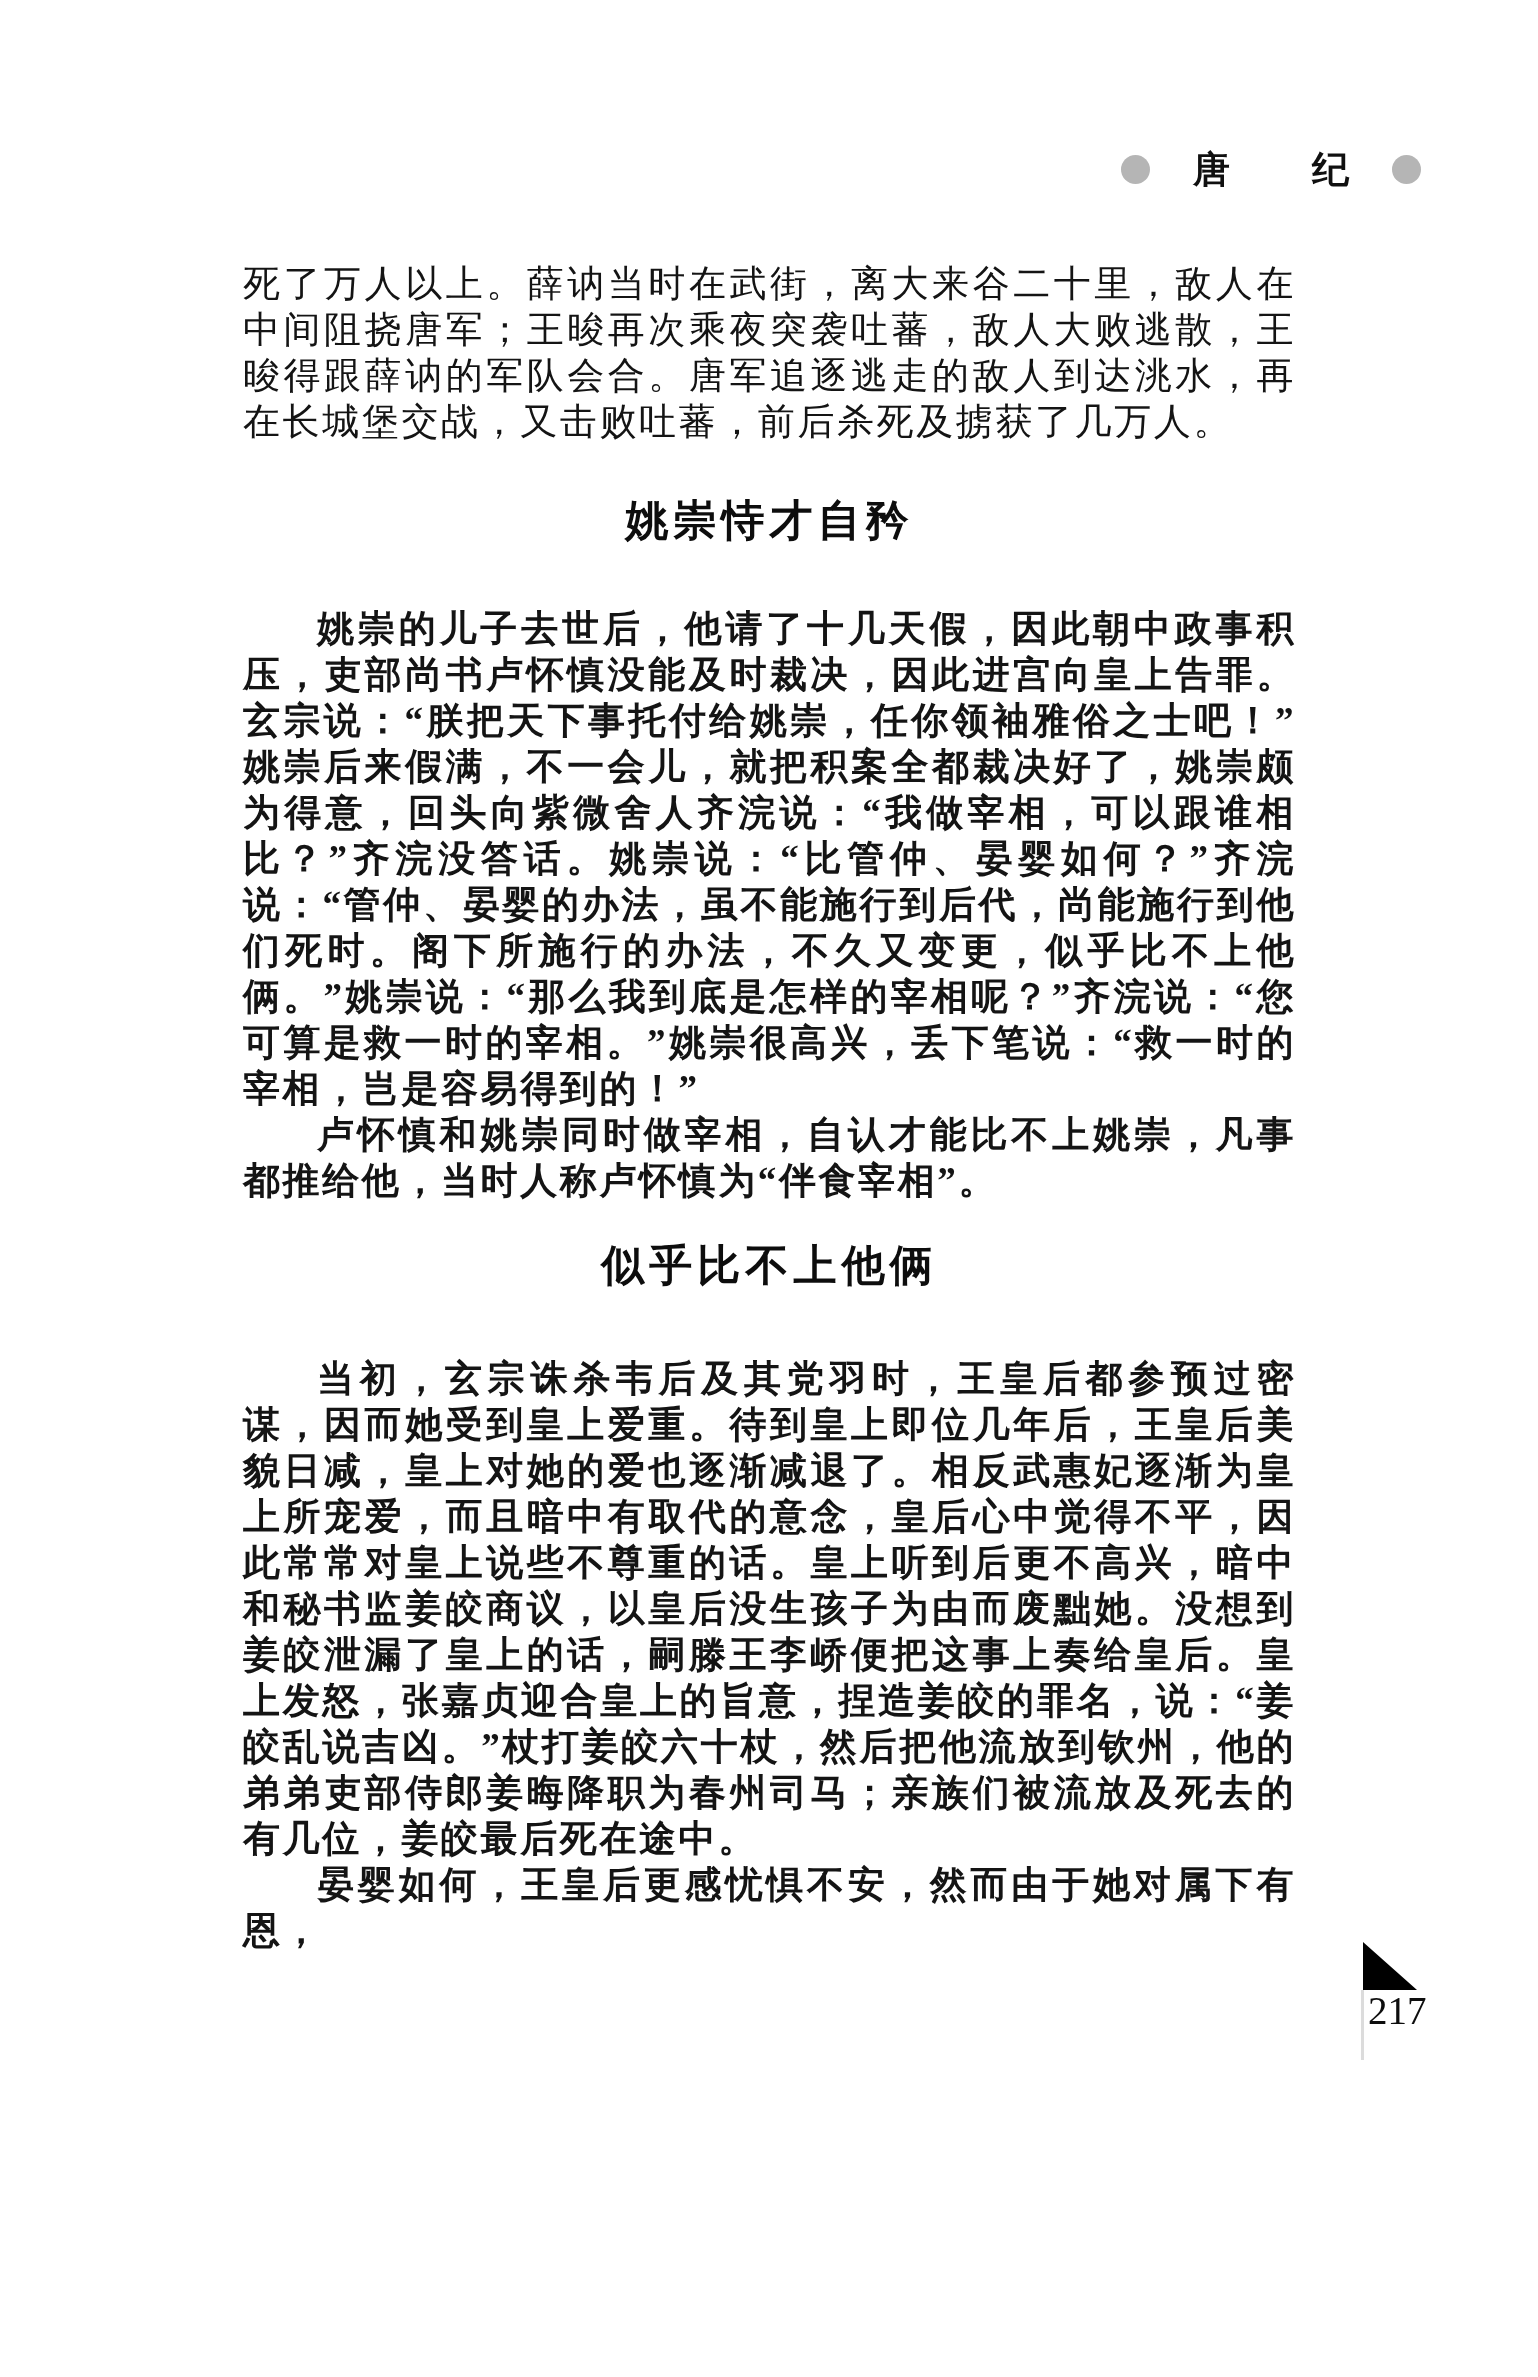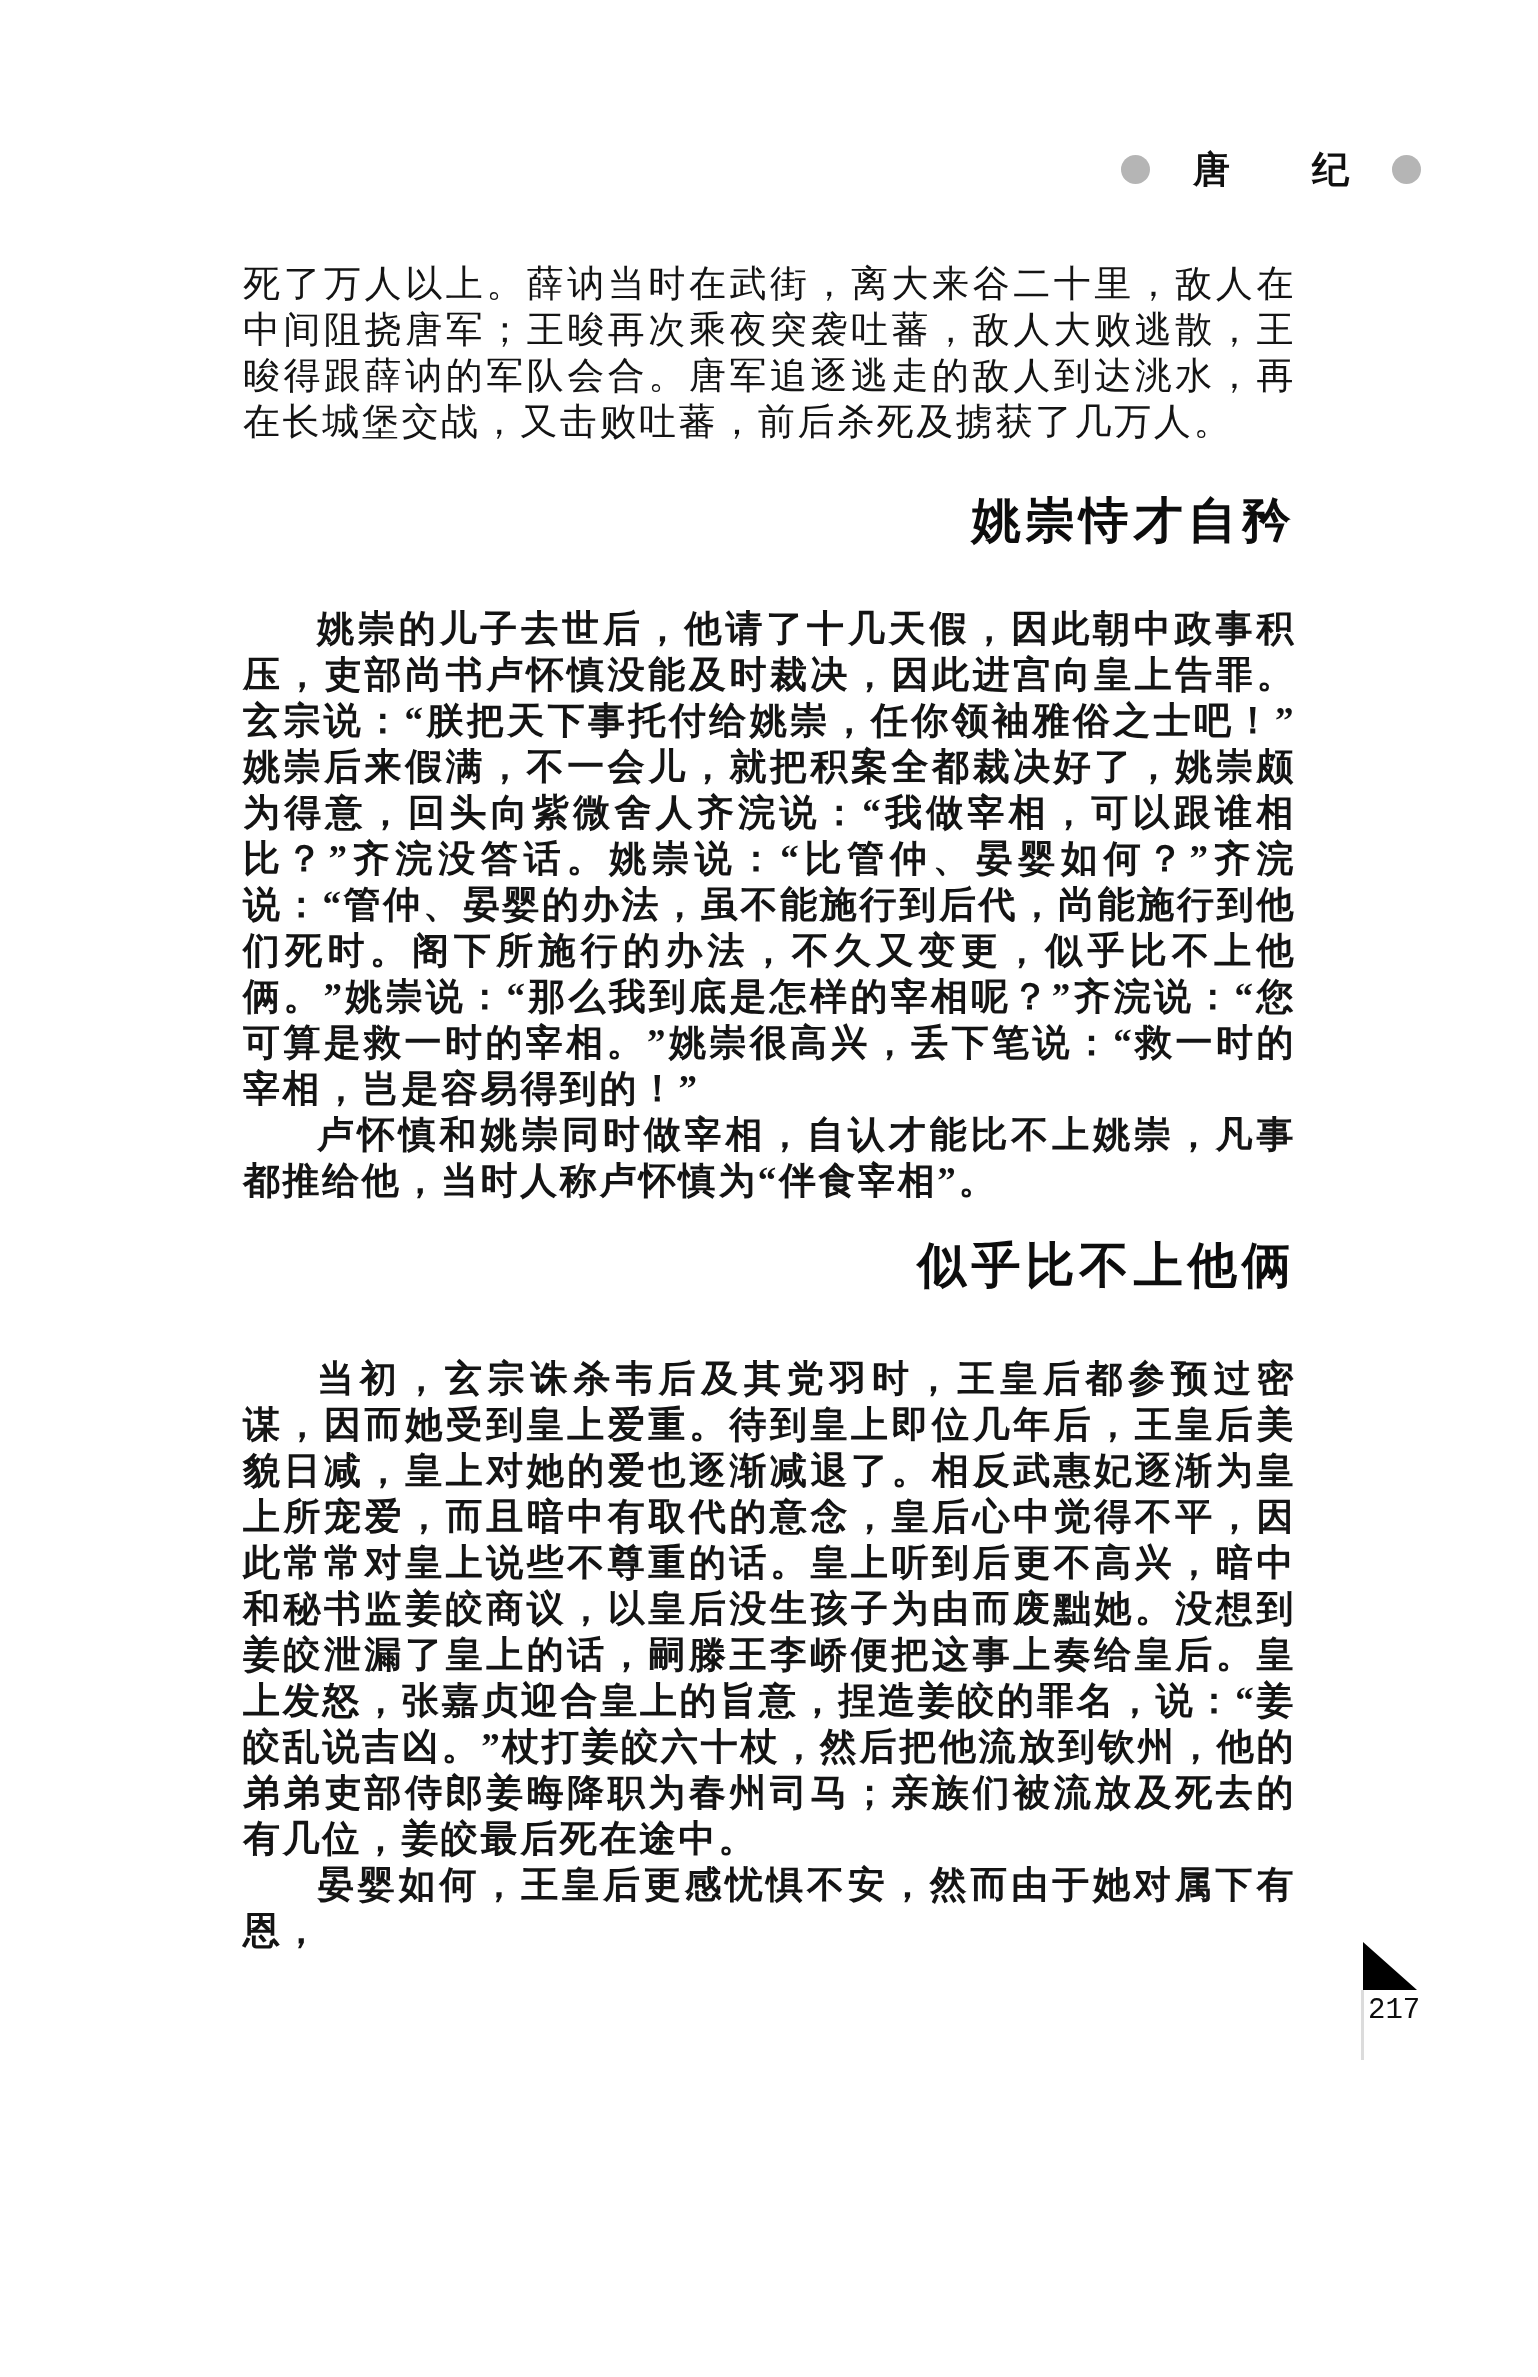--- a/index.html
+++ b/index.html
@@ -52,24 +52,24 @@
     letter-spacing: 2.6px;
     text-align: justify;
     text-justify: inter-character;
     color: #141414;
   }
   .para.indent { text-indent: 2em; font-weight: bold; }
 
   .section-heading {
     font-family: "Liberation Sans", sans-serif;
     font-weight: bold;
-    font-size: 49px;
+    font-size: 43px;
     line-height: 60px;
     letter-spacing: 5.1px;
-    text-align: right;
+    text-align: center;
     color: #0d0d0d;
     margin: 0;
   }
   .heading-1 { margin: 45px 0 56px 0; }
   .heading-2 { margin: 31px 0 61px 0; }
 
   
   .corner-triangle {
     position: absolute;
     left: 1363px; top: 1942px;
@@ -79,22 +79,22 @@
   }
   .margin-line {
     position: absolute;
     left: 1361px; top: 1990px;
     width: 2.6px; height: 70px;
     background: #dcdcdc;
   }
   .page-number {
     position: absolute;
     left: 1368px; top: 1989px;
-    font-family: Liberation Mono, monospace;
-    font-size: 29px;
+    font-family: Liberation Serif, serif;
+    font-size: 39px;
     line-height: 44px;
     color: #0d0d0d;
   }
 </style>
 </head>
 <body>
 
 <div class="page">
 
   <div class="running-head">

